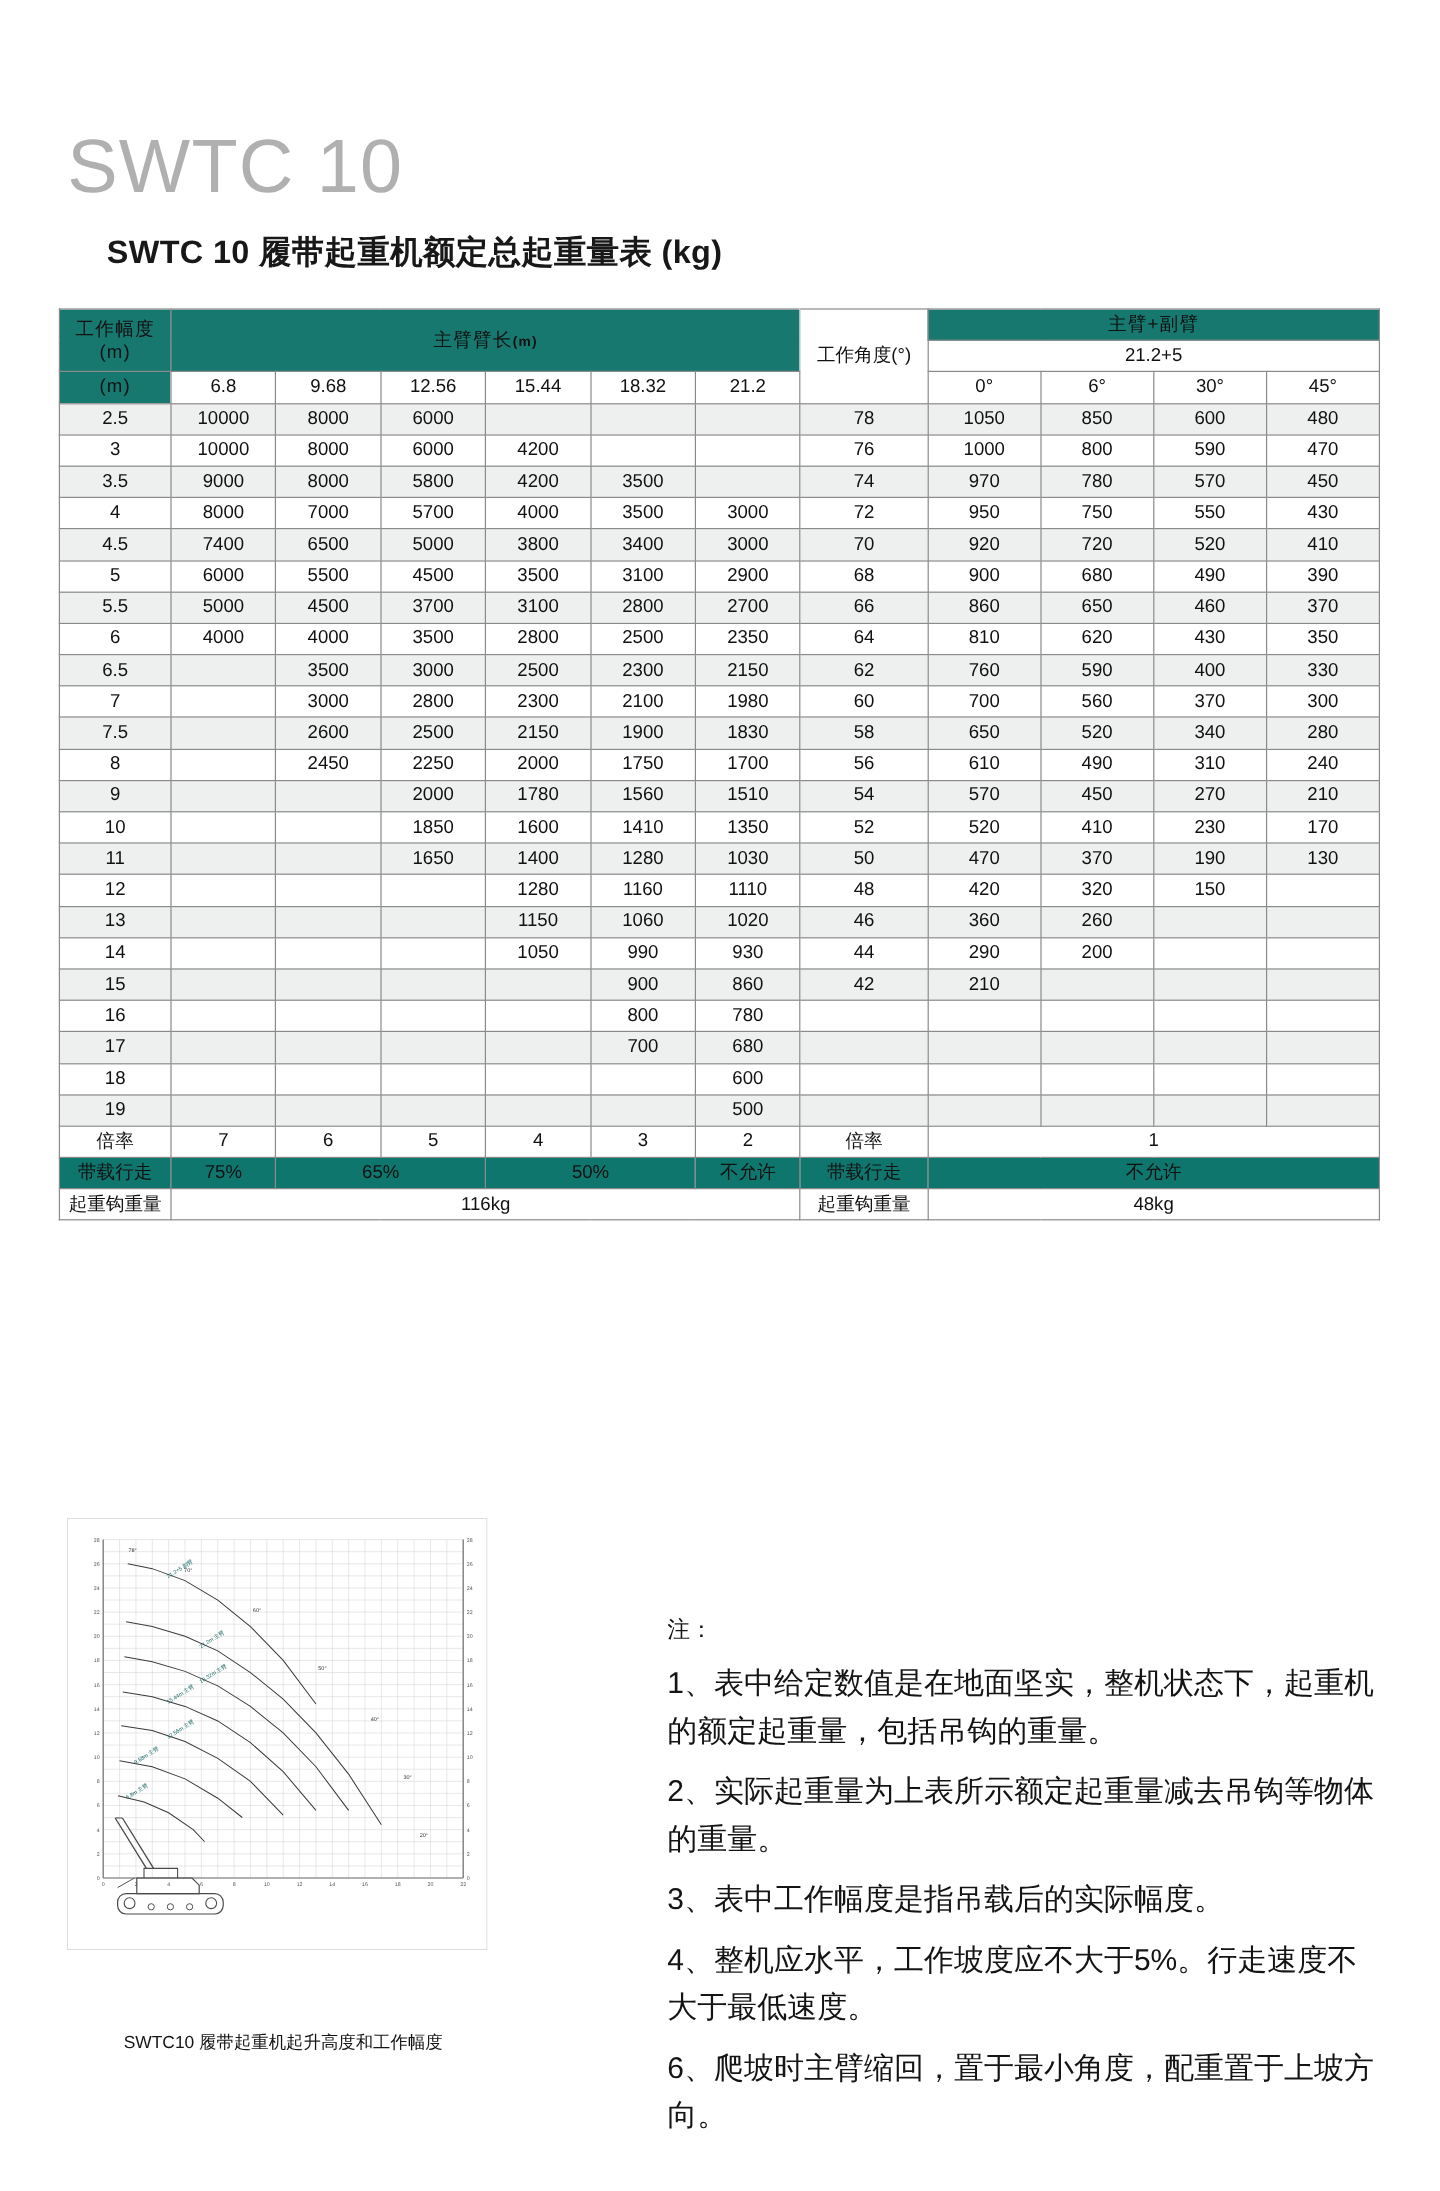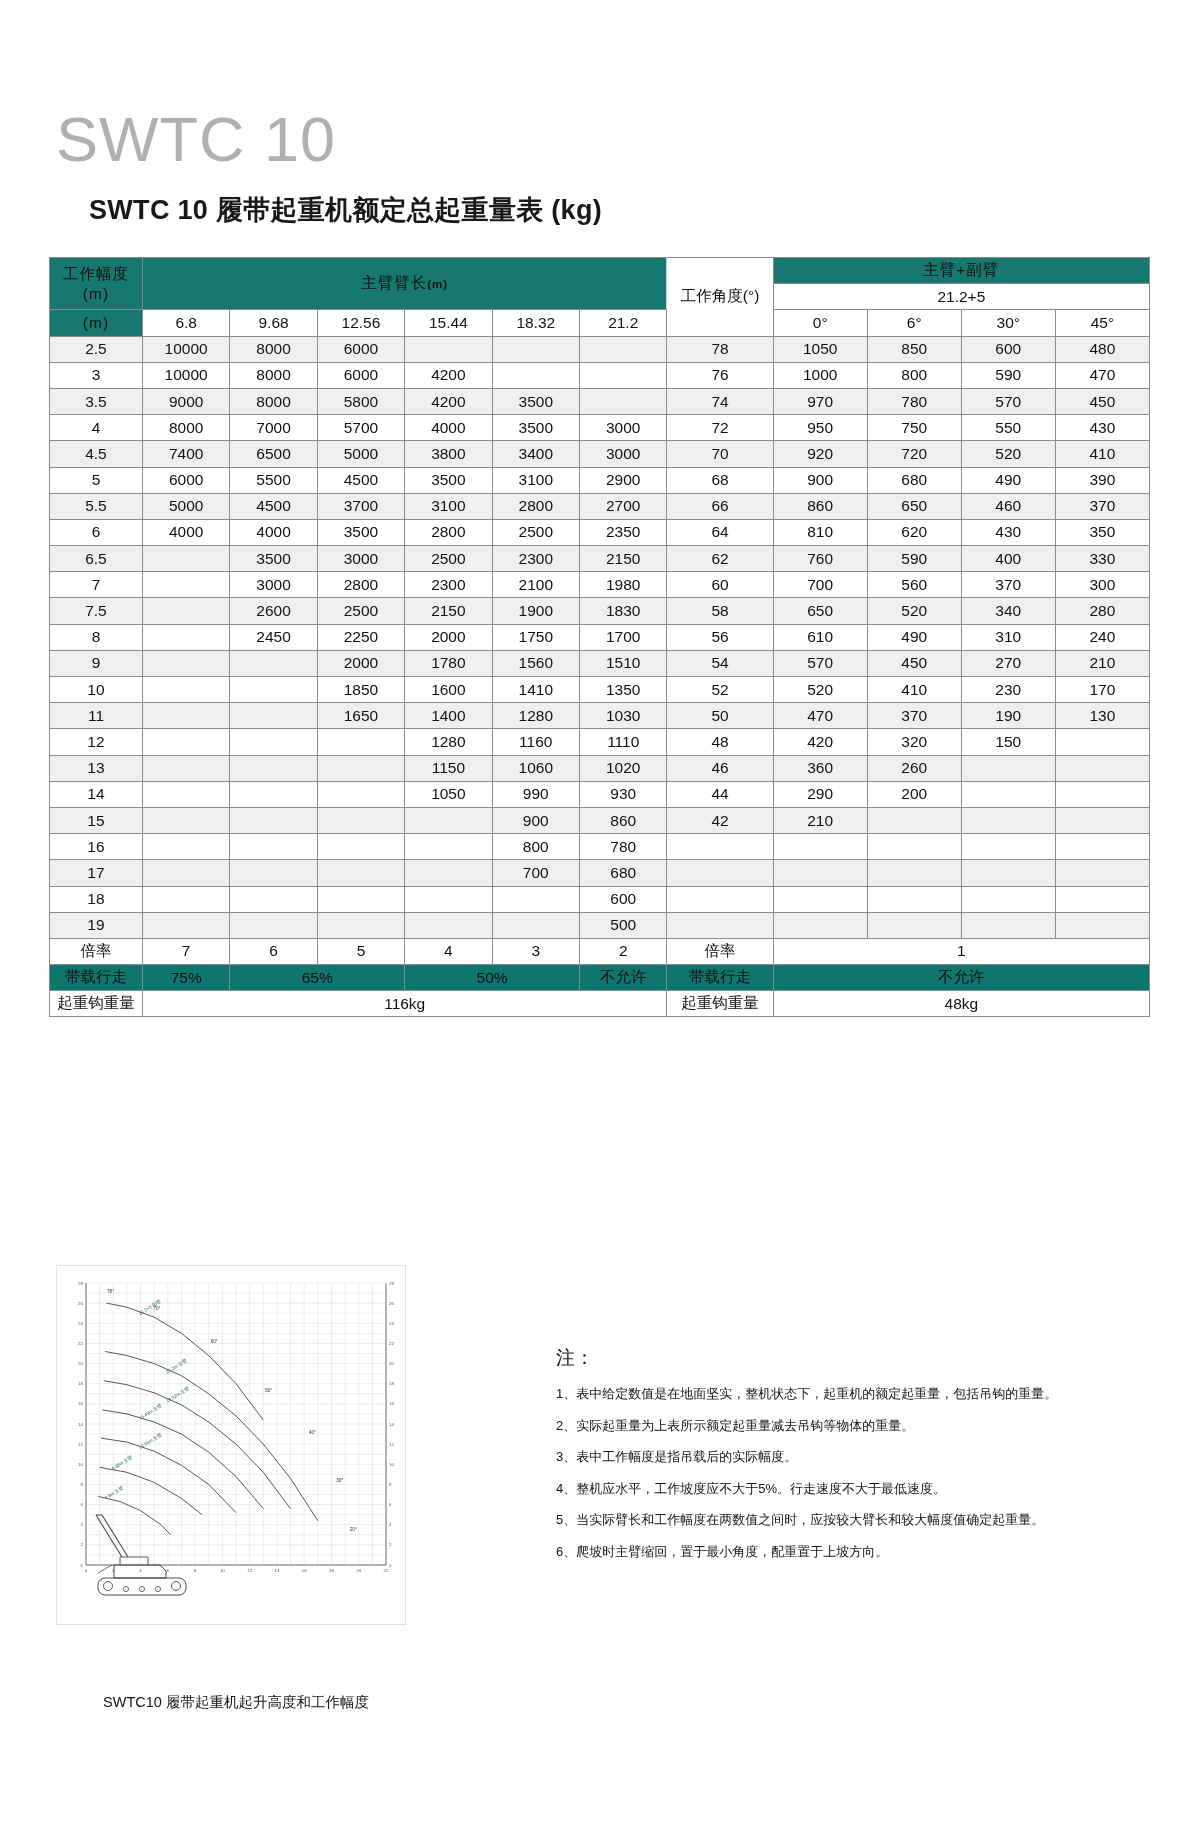--- a/index.html
+++ b/index.html
@@ -92,21 +92,21 @@
 
   
   .notes {
     position: absolute;
     left: 556px; top: 1345px;
     width: 590px;
   }
   .notes .n-title { font-size: 19px; margin-bottom: 13px; color: #141414; }
   .notes p {
     margin: 0 0 11px 0;
-    font-size: 13px;
+    font-size: 25px;
     line-height: 1.58;
     color: #141414;
   }
 </style>
 </head>
 <body>
 
 <div class="page">
 
   <div class="title-big">SWTC 10</div>
@@ -665,18 +665,17 @@
   </div>
   <div class="chart-cap">SWTC10 履带起重机起升高度和工作幅度</div>
 
   <div class="notes">
     <div class="n-title">注：</div>
     <div id="notes-list">
         <p>1、表中给定数值是在地面坚实，整机状态下，起重机的额定起重量，包括吊钩的重量。</p>
         <p>2、实际起重量为上表所示额定起重量减去吊钩等物体的重量。</p>
         <p>3、表中工作幅度是指吊载后的实际幅度。</p>
         <p>4、整机应水平，工作坡度应不大于5%。行走速度不大于最低速度。</p>
-        <p>5、当实际臂长和工作幅度在两数值之间时，应按较大臂长和较大幅度值确定起重量。</p>
         <p>6、爬坡时主臂缩回，置于最小角度，配重置于上坡方向。</p>
       </div>
   </div>
 
 </div>
 
 </body></html>

